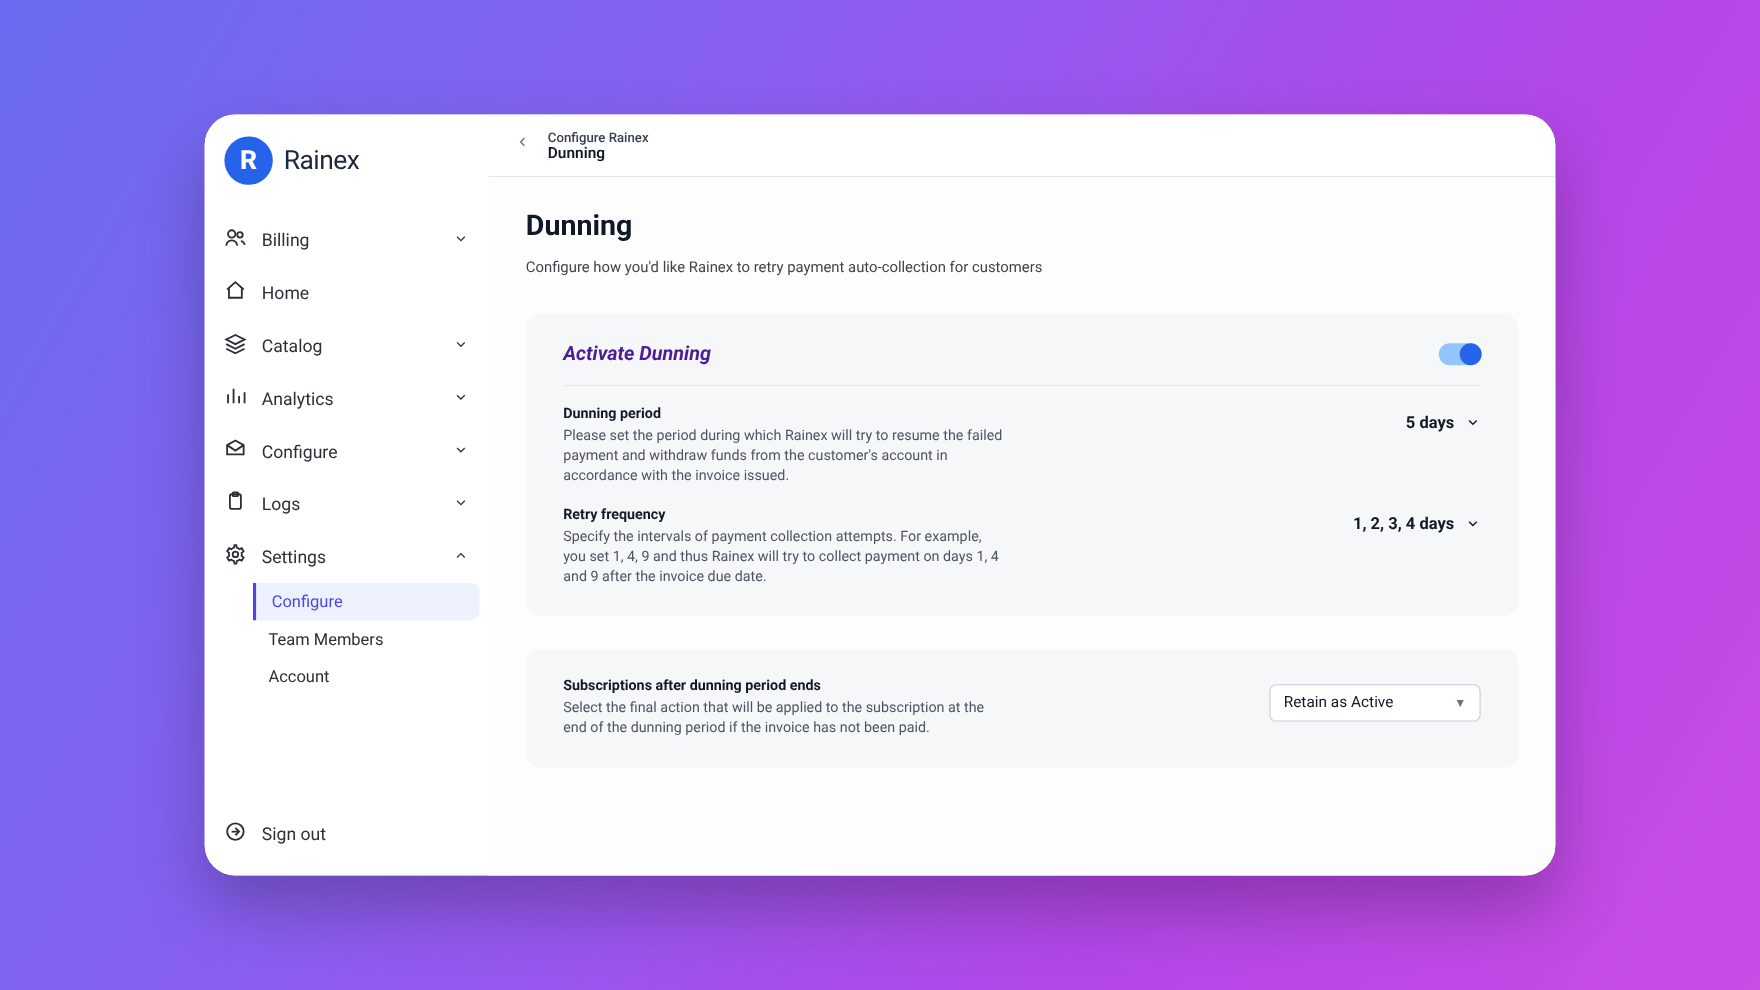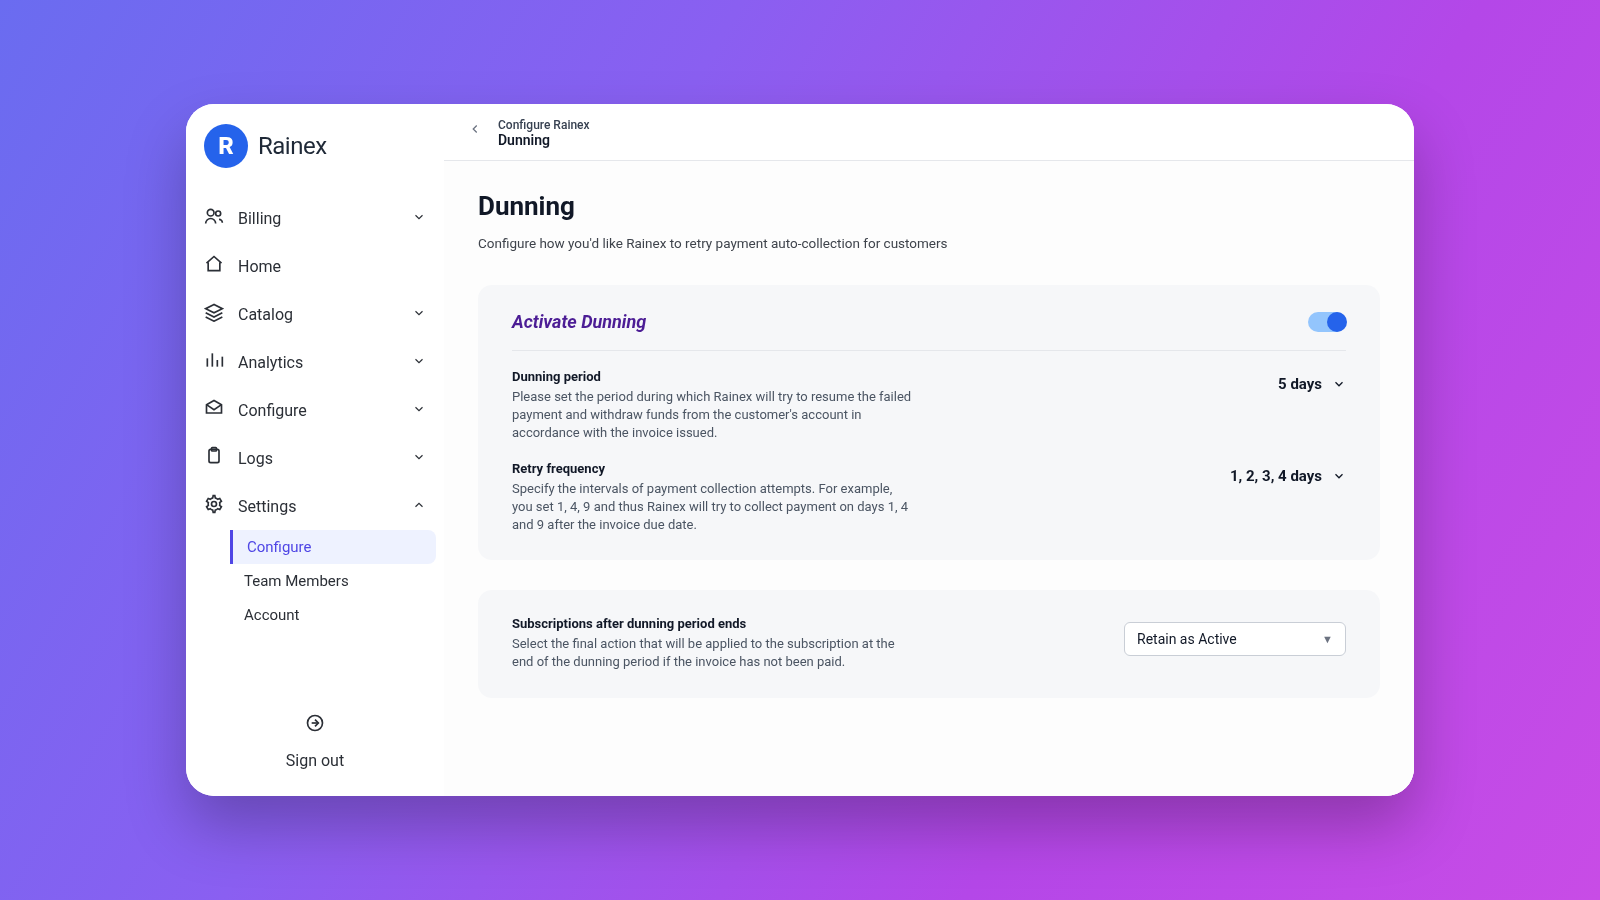--- a/index.html
+++ b/index.html
@@ -50,21 +50,21 @@
     padding: 8px 14px; font-size:15px; color:#2b2f36;
     border-radius: 0 8px 8px 0; cursor:pointer;
     margin: 0 0 0 6px;
   }
   .sub-item.active {
     background: #eef2ff; color:#4f46e5;
     border-left: 3px solid #4f46e5;
   }
   .signout {
     display:flex; align-items:center; gap:14px;
-    padding: 12px 18px; font-size:16px; color:#2b2f36; cursor:pointer;flex-direction:column;
+    padding: 12px 18px; font-size:16px; color:#2b2f36; cursor:pointer;
   }
   .signout svg { width:20px; height:20px; stroke:#2b2f36; fill:none; stroke-width:2; }
 
   .main { flex:1; display:flex; flex-direction:column; background:#fff; }
   .topbar {
     display:flex; gap:12px;
     padding: 14px 20px 12px 20px;
     border-bottom:1px solid #e5e7eb;
   }
   .back-btn { width:22px; height:22px; display:flex; align-items:center; justify-content:center; cursor:pointer; }
@@ -102,21 +102,21 @@
   .setting-desc { font-size:13px; color:#4b5563; margin-top:4px; line-height:1.4; }
   .setting-right { flex:1; display:flex; justify-content:flex-end; align-items:center; padding-top:6px;}
   .dd-plain {
     display:flex; align-items:center; gap:10px;
     font-size:15px; font-weight:700; color:#111827; cursor:pointer;
   }
   .dd-plain svg { width:14px; height:14px; stroke:#111827; fill:none; stroke-width:2.2; }
 
   .select-box {
     display:flex; align-items:center; justify-content:space-between;
-    width:222px; padding:8px 12px;
+    width:192px; padding:8px 12px;
     border:1px solid #c9ced6; border-radius:6px;
     background:#fff; font-size:14px; color:#111827; cursor:pointer;
   }
   .select-box .caret { color:#6b7280; font-size:11px; }
 </style>
 </head>
 <body>
 
 <div class="app-window">
 

